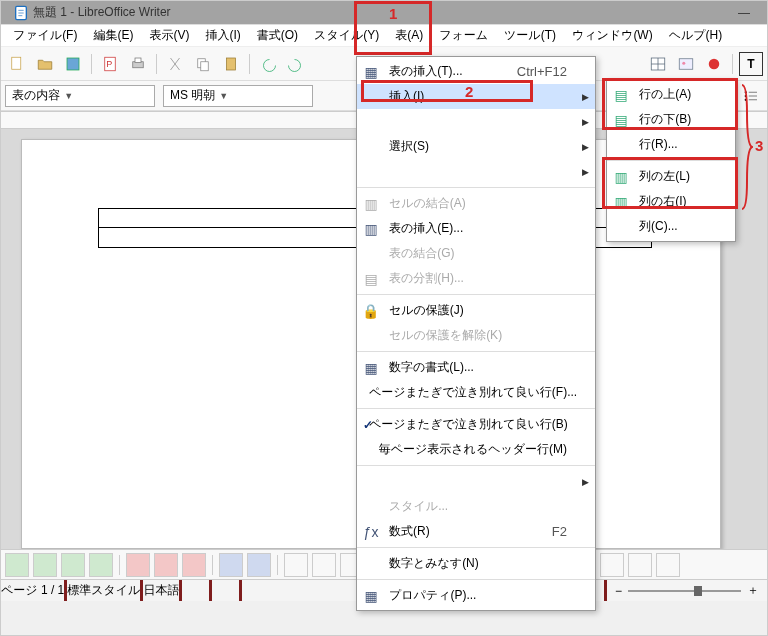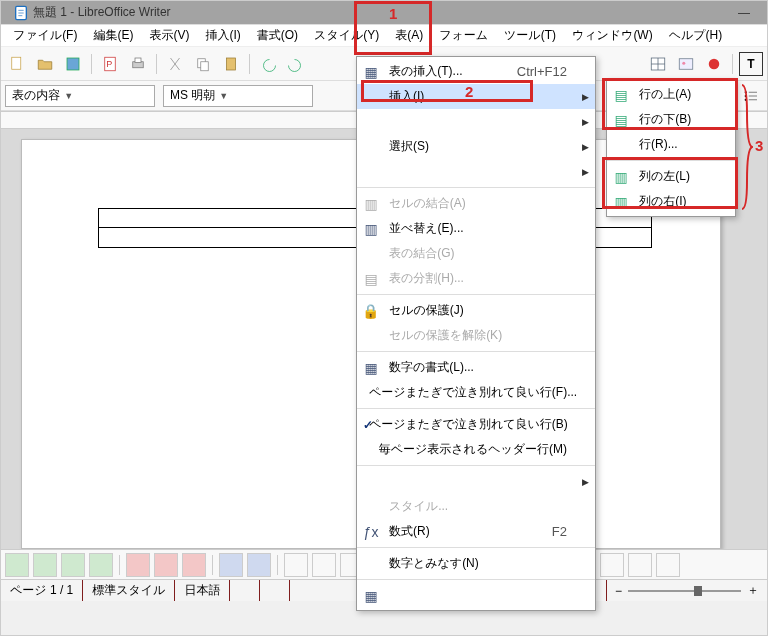--- a/index.html
+++ b/index.html
@@ -28,21 +28,21 @@
   .docarea { position:relative; height:420px; background:#d9d9d9; overflow:hidden;}
   .page { position:absolute; left:20px; top:10px; width:700px; height:410px; background:#fff; border:1px solid #bbb; box-shadow:2px 2px 4px rgba(0,0,0,.2);}
   .tableobj { position:absolute; left:76px; top:68px; width:554px; }
   .tableobj .r { height:20px; border:1px solid #000;}
   .tableobj .r + .r { border-top:0;}
   
   .tabletb { height:30px; display:flex; align-items:center; gap:4px; padding:2px 4px; background:#f8f8f8; border-top:1px solid #ccc;}
   .sqbtn { width:24px; height:24px; border:1px solid #ccc; display:flex; align-items:center; justify-content:center; }
   
   .statusbar { height:22px; display:flex; align-items:center; border-top:1px solid #ccc; background:#f4f4f4; font-size:11px; }
-  .statusbar .cell { border-right:1px solid #7f1d1d; padding:0 9px; height:100%; display:flex; align-items:center;}
+  .statusbar .cell { border-right:3px solid #7f1d1d; padding:0 0; height:100%; display:flex; align-items:center;}
   .statusbar .slider { flex:0 0 160px; display:flex; align-items:center; padding:0 8px; gap:6px;}
   .slider-track { flex:1; height:2px; background:#999; position:relative;}
   .slider-thumb { position:absolute; top:-4px; left:58%; width:8px; height:10px; background:#666;}
   
   .menu { position:absolute; background:#fff; border:1px solid #999; box-shadow:2px 2px 6px rgba(0,0,0,.25); z-index:20; padding:2px 0;}
   .menu .m { display:flex; align-items:center; height:25px; padding:0 28px 0 4px; gap:8px; position:relative;}
   .menu .m .ic { width:20px; height:18px; display:flex; align-items:center; justify-content:center; color:#457; font-size:14px;}
   .menu .m .lab { flex:1; white-space:nowrap; }
   .menu .m .sc { color:#555; font-size:13px;}
   .menu .m .arr { position:absolute; right:6px; font-size:9px; color:#333;}
@@ -234,21 +234,21 @@
         <span class="ic"></span>
         <span class="arr">▶</span>
       </div>
   <hr>
   <div class="m dis">
         <span class="ic">▥</span>
         <span class="lab">セルの結合(A)</span>
       </div>
   <div class="m">
         <span class="ic">▥</span>
-        <span class="lab">並べ替え(E)...</span>
+        <span class="lab">表の挿入(E)...</span>
       </div>
   <div class="m dis">
         <span class="ic"></span>
         <span class="lab">表の結合(G)</span>
       </div>
   <div class="m dis">
         <span class="ic">▤</span>
         <span class="lab">表の分割(H)...</span>
       </div>
   <hr>
@@ -293,20 +293,21 @@
         <span class="sc">F2</span>
       </div>
   <hr>
   <div class="m">
         <span class="ic"></span>
         <span class="lab">数字とみなす(N)</span>
       </div>
   <hr>
   <div class="m">
         <span class="ic">▦</span>
+        <span class="lab">プロパティ(P)...</span>
       </div>
 </div>
 
 <div class="menu menu2">
   <div class="m">
         <span class="ic" style="color:#3a7;">▤</span>
         <span class="lab">行の上(A)</span>
       </div>
   <div class="m">
         <span class="ic" style="color:#3a7;">▤</span>
@@ -317,20 +318,24 @@
         <span class="lab">行(R)...</span>
       </div>
   <hr>
   <div class="m">
         <span class="ic" style="color:#3a7;">▥</span>
         <span class="lab">列の左(L)</span>
       </div>
   <div class="m">
         <span class="ic" style="color:#3a7;">▥</span>
         <span class="lab">列の右(I)</span>
+      </div>
+  <div class="m">
+        <span class="ic"></span>
+        <span class="lab">列(C)...</span>
       </div>
 </div>
 
 <div class="callout3rect"></div>
 <span class="callout2">2</span>
 <div class="m2box1"></div>
 <div class="m2box2"></div>
 <div class="brace"><svg viewBox="0 0 12 128">
         <path class="red" d="M1 2 Q6 2 6 30 Q6 62 11 64 Q6 66 6 98 Q6 126 1 126"></path>
       </svg></div>

